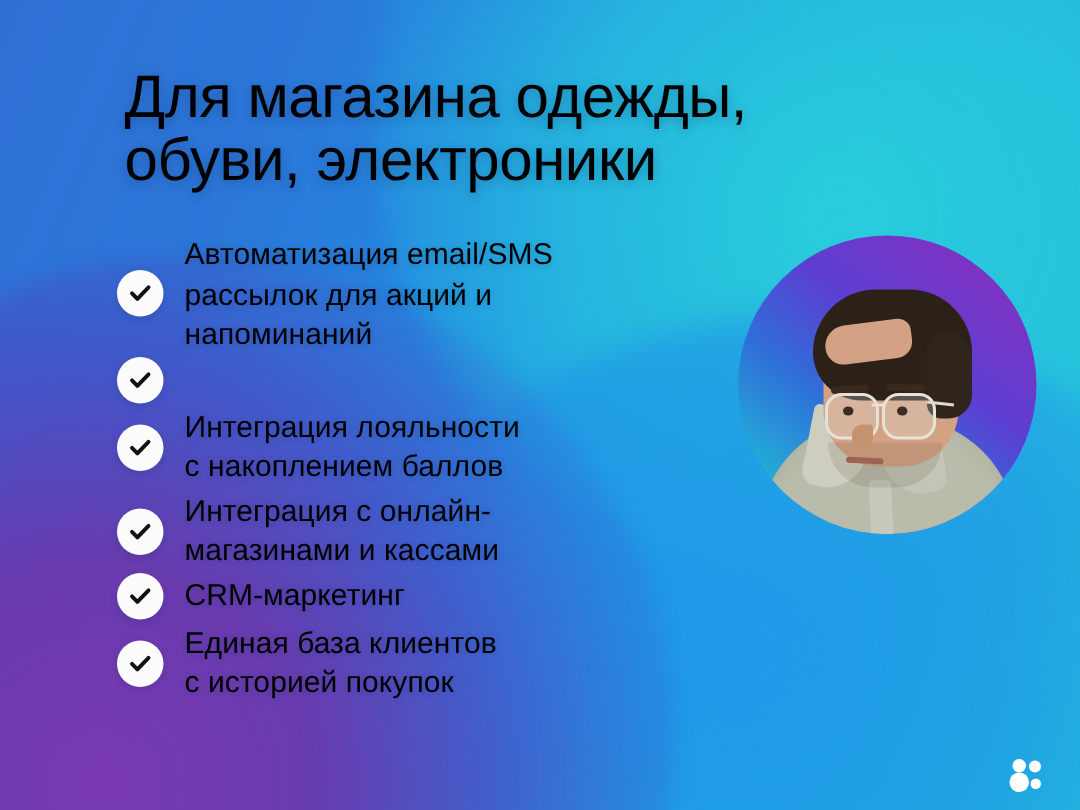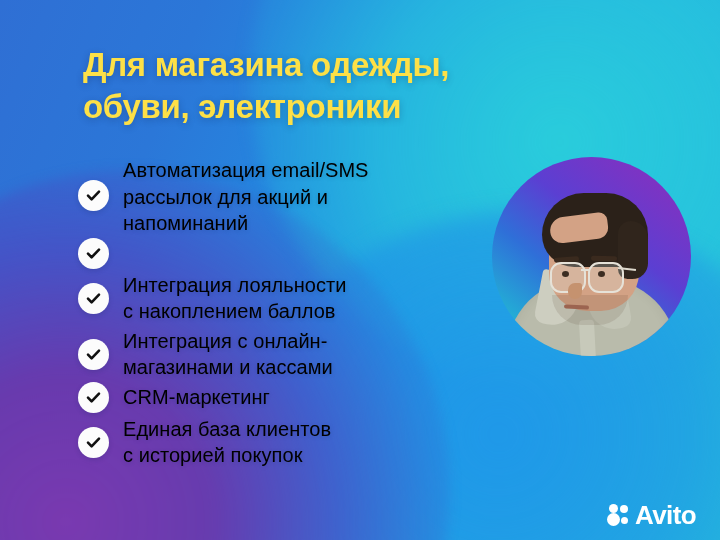--- a/index.html
+++ b/index.html
@@ -73,23 +73,23 @@
         rgba(35,120,225,0.0) 86%);
     filter: blur(10px);
   }
 
   
   .heading {
     position: absolute;
     left: 83px;
     top: 44px;
     width: 520px;
-    color: #fde047;
-    font-size: 33px;
-    font-weight: bold;
+    color: #000000;
+    font-size: 40px;
+    font-weight: normal;
     line-height: 42px;
     letter-spacing: -0.3px;
     text-shadow: 0 2px 7px rgba(16,40,90,0.30);
   }
   .heading .hl { display: block; white-space: nowrap; }
 
   
   .features {
     position: absolute;
     left: 78px;
@@ -468,16 +468,15 @@
     </div>
   </div>
 
   <div class="logo">
     <span class="logo-mark">
       <i class="lm-big"></i>
         <i class="lm-med"></i>
         <i class="lm-sm1"></i>
         <i class="lm-sm2"></i>
     </span>
-    <span class="logo-word">Avito</span>
   </div>
 
 </div>
 
 </body></html>

